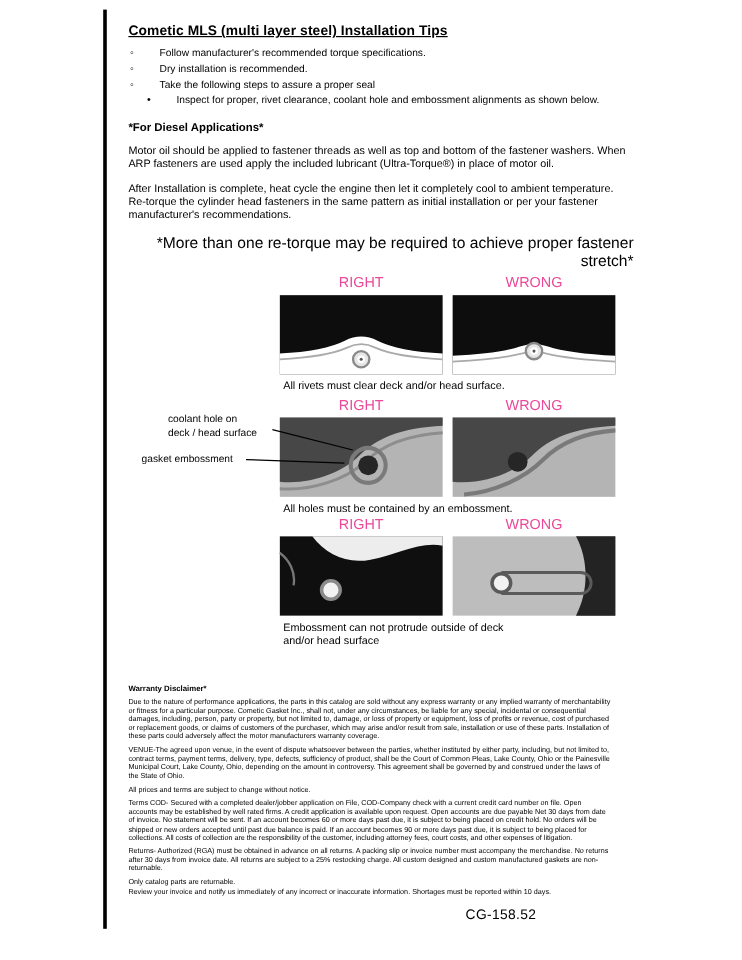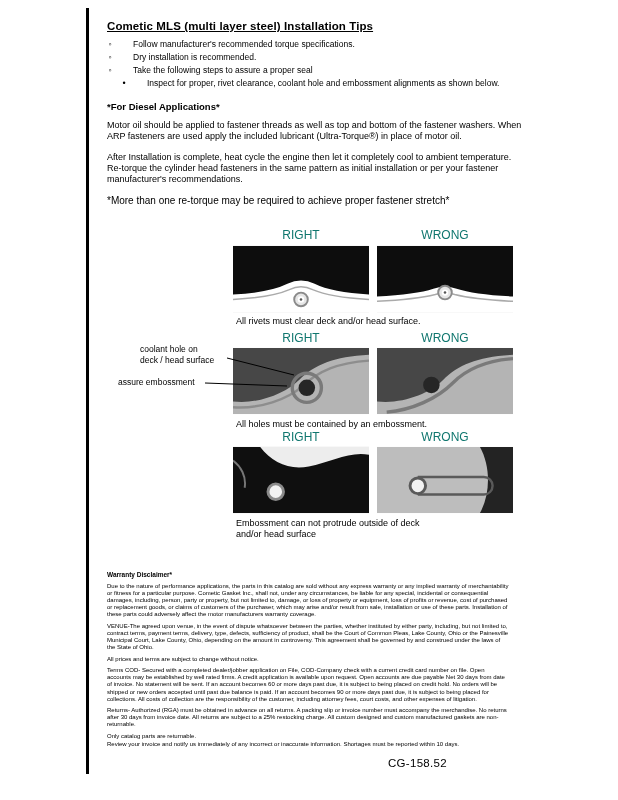--- a/index.html
+++ b/index.html
@@ -18,23 +18,23 @@
   .bullets { list-style:none; }
   .bullets li { display:flex; gap:20px; font-size:8.5px; line-height:1.25; margin-bottom:2.5px; }
   .bullets li.sub { margin-left:14px; }
   .marker { width:6px; flex:0 0 auto; text-align:center; }
   .marker.open::before  { content:"◦"; font-size:9px; line-height:1; }
   .marker.fill::before  { content:"•"; font-size:9px; line-height:1; }
 
   .diesel-heading { font-size:9.5px; font-weight:bold; margin-top:12px; }
   .para { font-size:9px; line-height:1.25; margin-top:8px; width:418px; }
   .para + .para { margin-top:9px; }
-  .note { font-size:10px; margin-top:10px; }
+  .note { font-size:13px; margin-top:10px;text-align:right; }
 
-  .fig-label { position:absolute; width:136px; text-align:center; font-size:12px; color:#0f766e; }
+  .fig-label { position:absolute; width:136px; text-align:center; font-size:12px; color:#ec4899; }
   .fig-panel { position:absolute; width:136px; height:68px; }
   .fig-panel svg { display:block; width:136px; height:68px; }
   .fig-caption { position:absolute; font-size:9px; line-height:1.2; color:#000; }
 
   .callout { position:absolute; font-size:8.5px; line-height:1.25; color:#000; }
   .callout-lines { position:absolute; left:203px; top:350px; width:96px; height:42px; z-index:5; }
 
   .warranty { position:absolute; left:107px; top:571px; width:403px; }
   .w-head { font-size:6.5px; font-weight:bold; margin-bottom:5px; }
   .warranty p { font-size:6px; line-height:1.18; margin-bottom:4.5px; text-align:left; }
@@ -101,21 +101,21 @@
   </div>
   <div class="fig-caption" style="left:236px; top:316px;">All rivets must clear deck and/or head surface.</div>
 
   <div class="fig-label" style="left:233px; top:331px;">RIGHT</div>
   <div class="fig-label" style="left:377px; top:331px;">WRONG</div>
 
   <div class="callout" style="left:140px; top:344px; width:92px;">
     <span style="display:block;">coolant hole on</span>
     <span style="display:block;">deck / head surface</span>
   </div>
-  <div class="callout" style="left:118px; top:377px;">assure embossment</div>
+  <div class="callout" style="left:118px; top:377px;">gasket embossment</div>
 
   <svg class="callout-lines" viewBox="0 0 96 42">
     <line x1="24" y1="8" x2="91" y2="25" stroke="#000" stroke-width="1"></line>
     <line x1="2" y1="33" x2="84" y2="36" stroke="#000" stroke-width="1"></line>
   </svg>
 
   <div class="fig-panel" style="left:233px; top:347px;">
     <svg viewBox="0 0 140 68">
       <rect width="140" height="68" fill="#b4b4b4"></rect>
       <path d="M0,0 H140 V7 C104,9 84,17 68,33 C54,47 26,58 0,55 Z" fill="#474747"></path>

